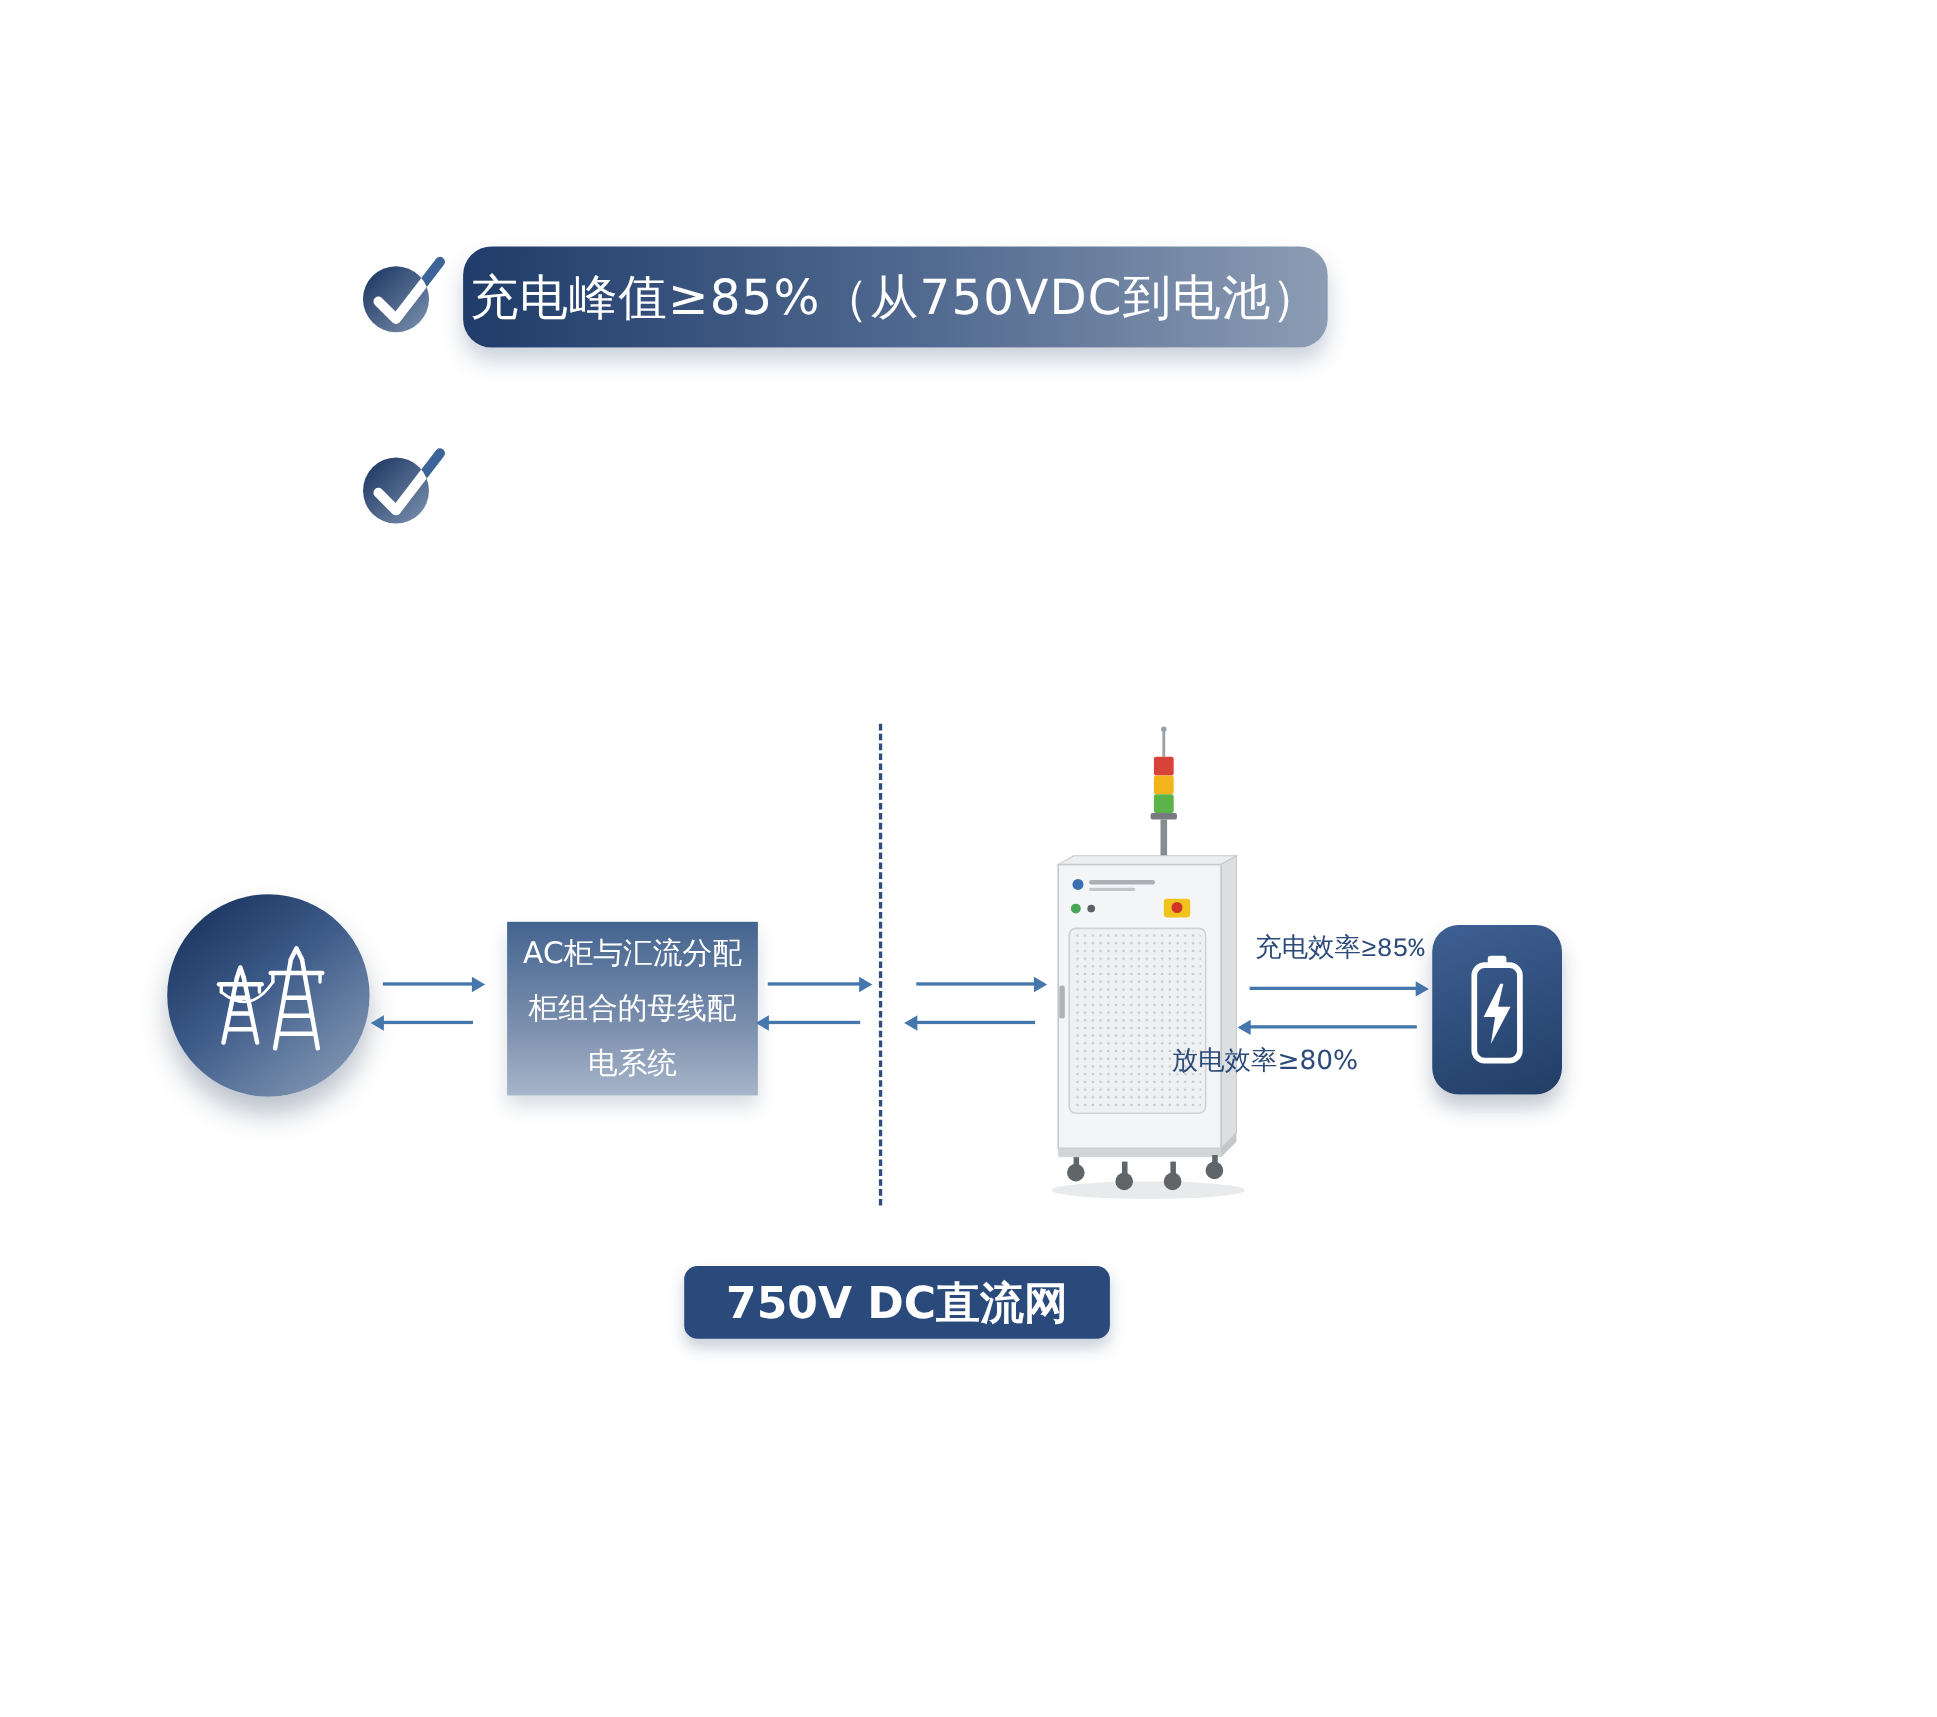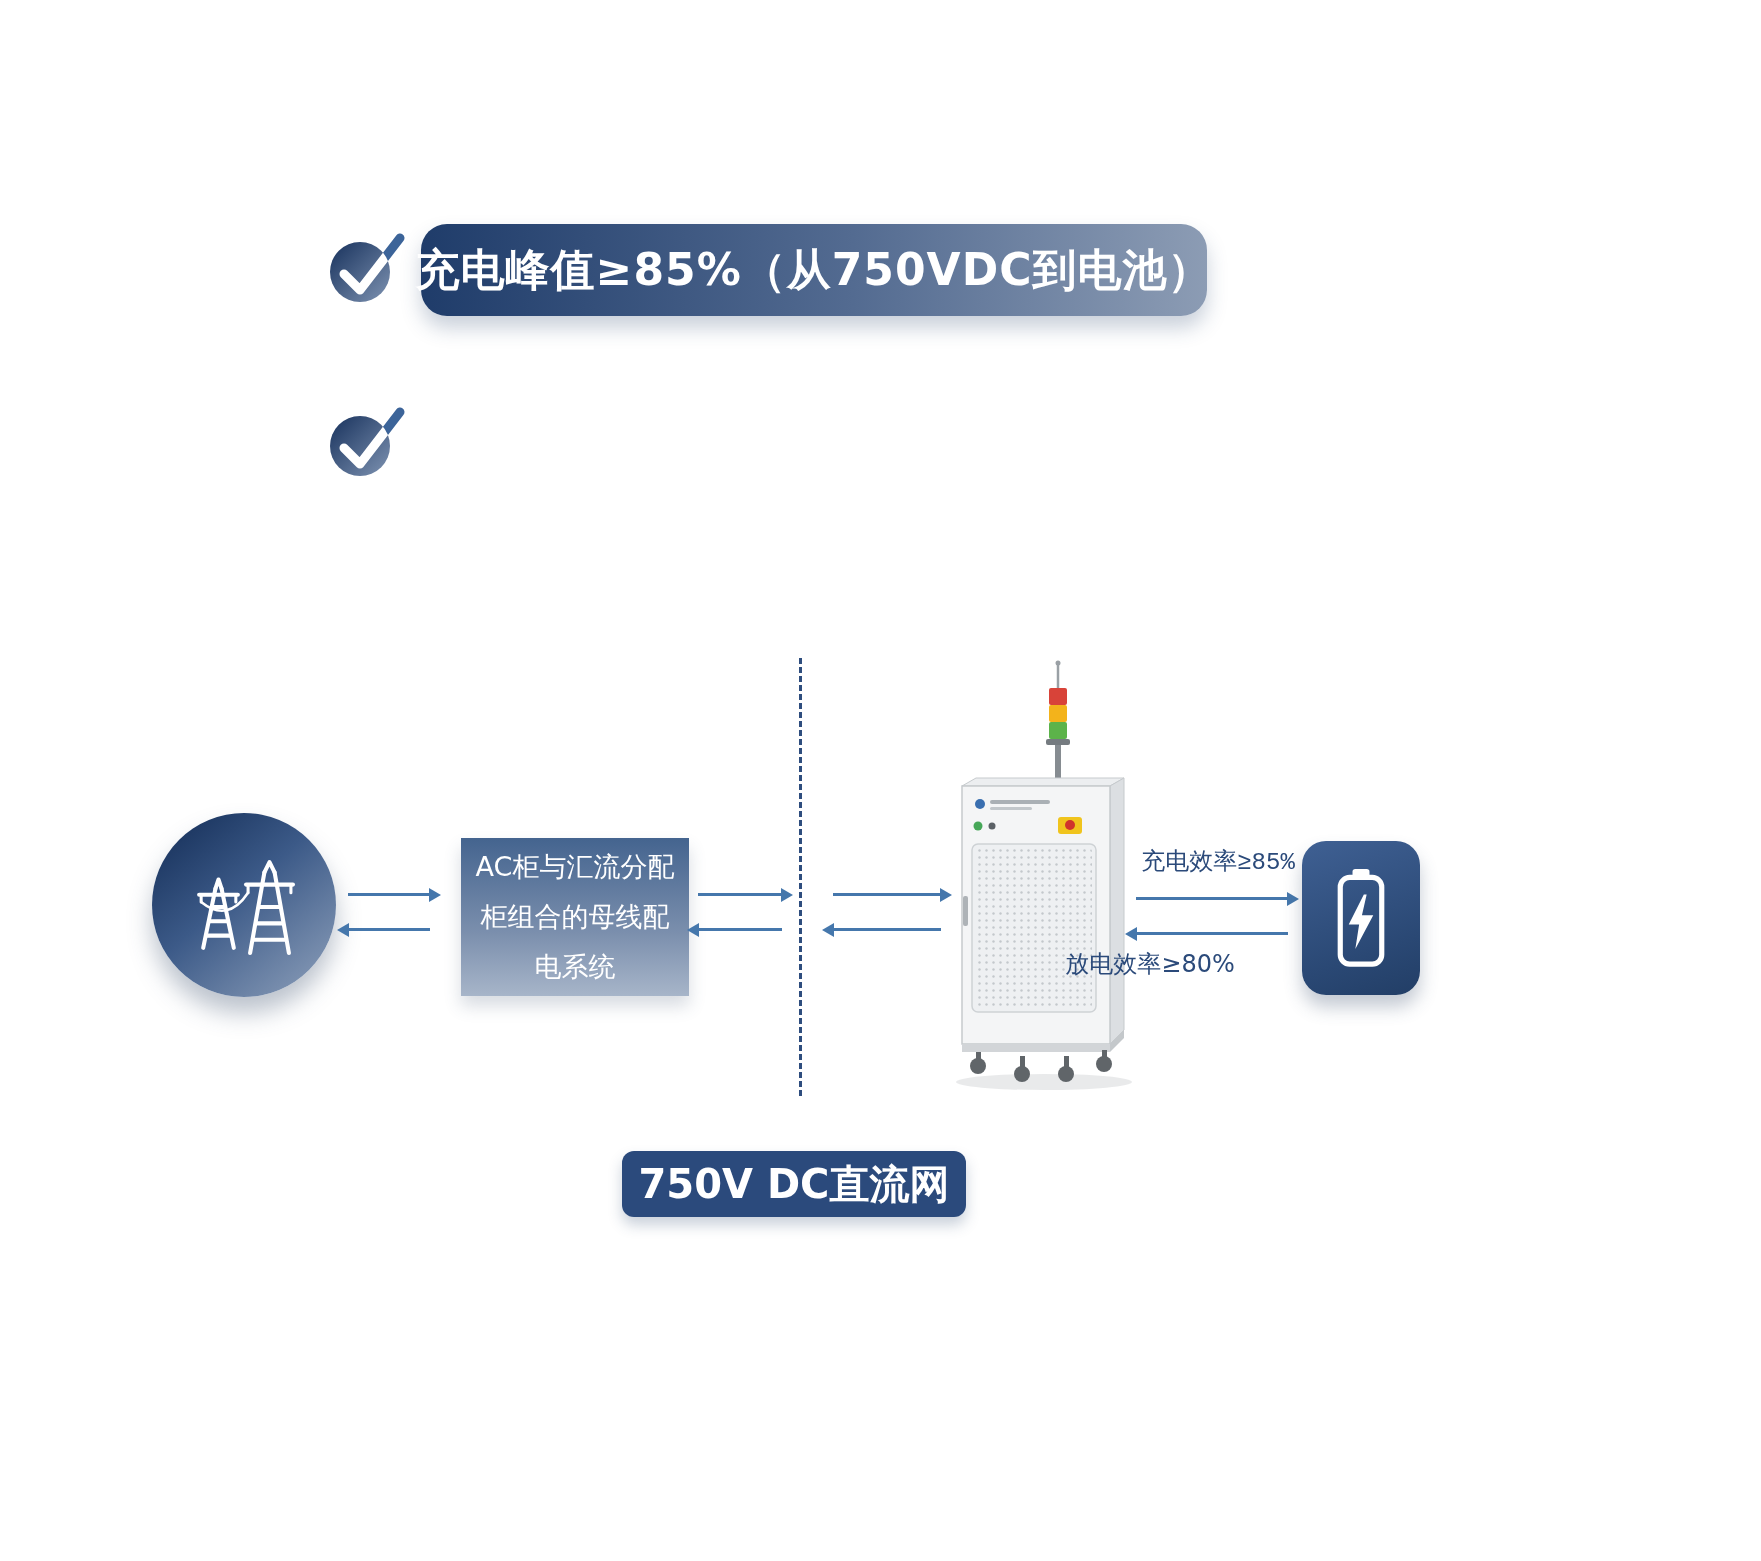--- a/index.html
+++ b/index.html
@@ -1,21 +1,21 @@
 <!DOCTYPE html>
 <html><head>
 <meta charset="utf-8">
 <style>
   html,body{margin:0;padding:0;background:#ffffff;font-family:"DejaVu Sans","Liberation Sans",sans-serif;}
   .canvas{position:relative;width:1761px;height:1561px;background:#ffffff;overflow:hidden;}
 
   
   .banner{
     position:absolute;display:flex;align-items:center;justify-content:center;
-    color:#ffffff;font-weight:700;font-size:44px;letter-spacing:1px;
+    color:#ffffff;font-weight:400;font-size:44px;letter-spacing:1px;
     border-radius:26px;background:linear-gradient(90deg,#1f3c6a 0%,#51698f 55%,#8western 100%);
     background:linear-gradient(90deg,#1f3c6a 0%,#536b91 55%,#8c9cb4 100%);
     box-shadow:0 12px 20px rgba(45,70,110,.25);white-space:nowrap;
   }
   .banner1{left:421px;top:224px;width:786px;height:92px;}
   .banner2{left:421px;top:398px;width:796px;height:92px;}
   .check{position:absolute;width:100px;height:96px;}
   .check1{left:318px;top:222px;}
   .check2{left:318px;top:396px;}
 
@@ -54,21 +54,21 @@
     background:linear-gradient(160deg,#3f6093 0%,#2a4874 70%,#223e66 100%);
     box-shadow:0 12px 18px rgba(60,80,110,.3);
     display:flex;align-items:center;justify-content:center;
   }
 
   
   .cabinet{position:absolute;left:948px;top:658px;width:196px;height:434px;}
 
   
   .net-label{
-    position:absolute;left:622px;top:1151px;width:344px;height:66px;border-radius:12px;
+    position:absolute;left:622px;top:1151px;width:387px;height:66px;border-radius:12px;
     background:#2b4a7c;color:#ffffff;font-weight:700;font-size:40px;
     display:flex;align-items:center;justify-content:center;white-space:nowrap;
     box-shadow:0 8px 14px rgba(45,70,110,.25);
   }
 </style>
 </head>
 <body>
 
 <div class="canvas">
 

